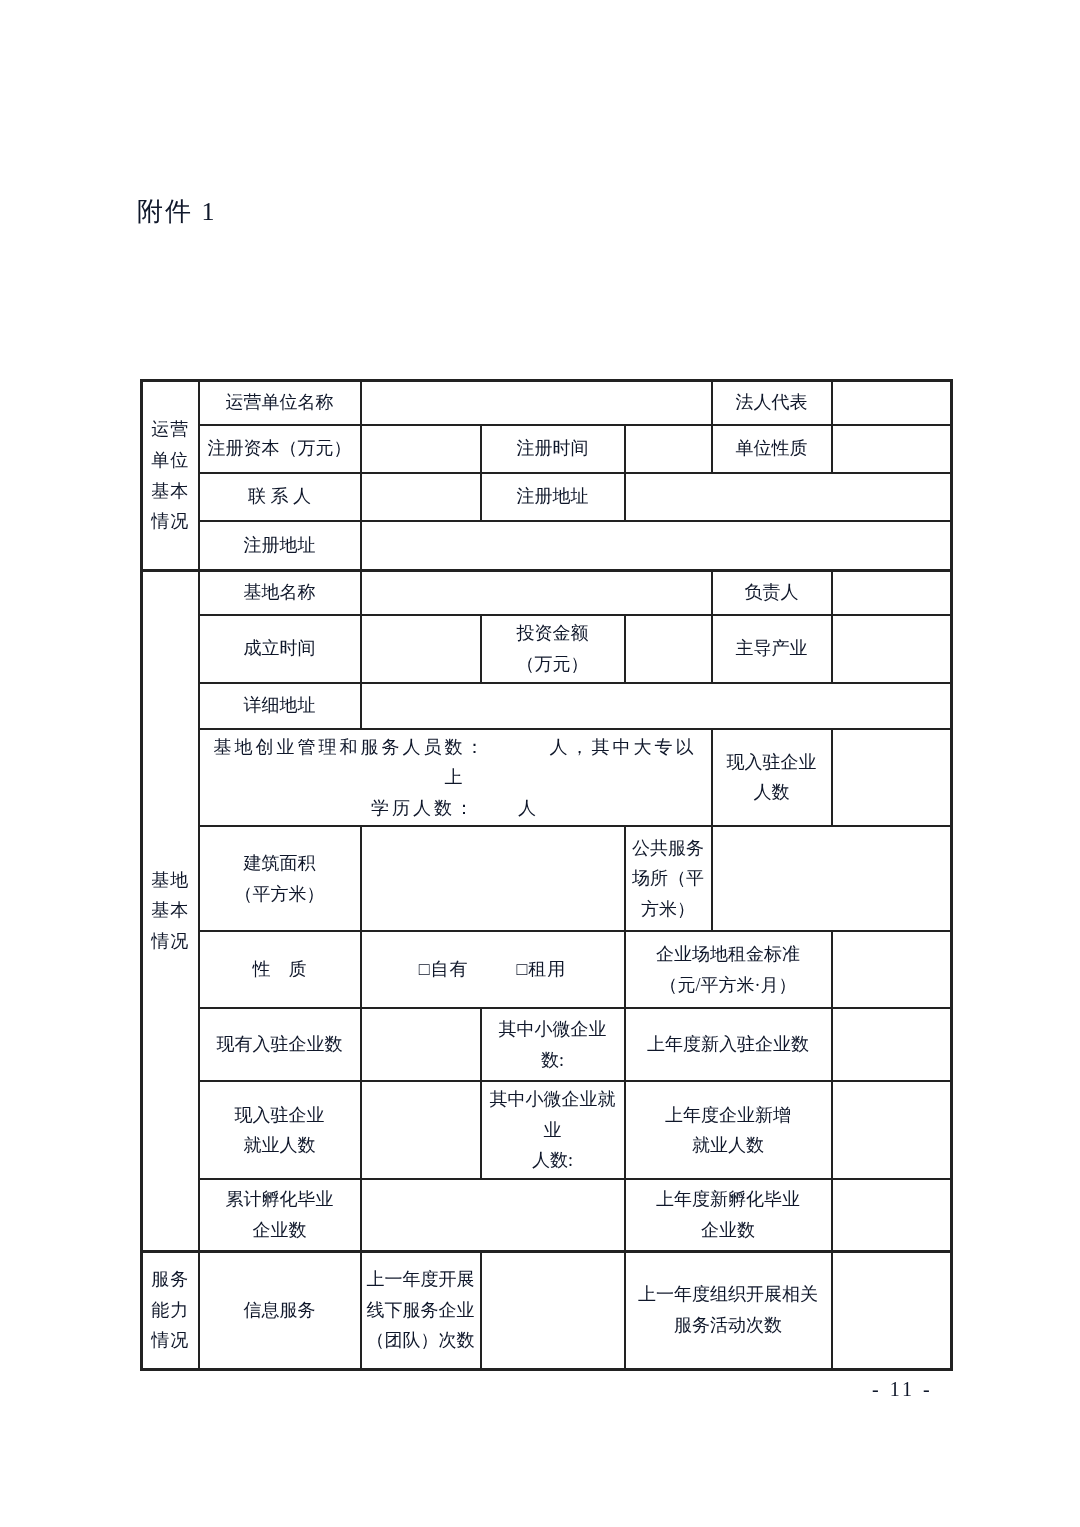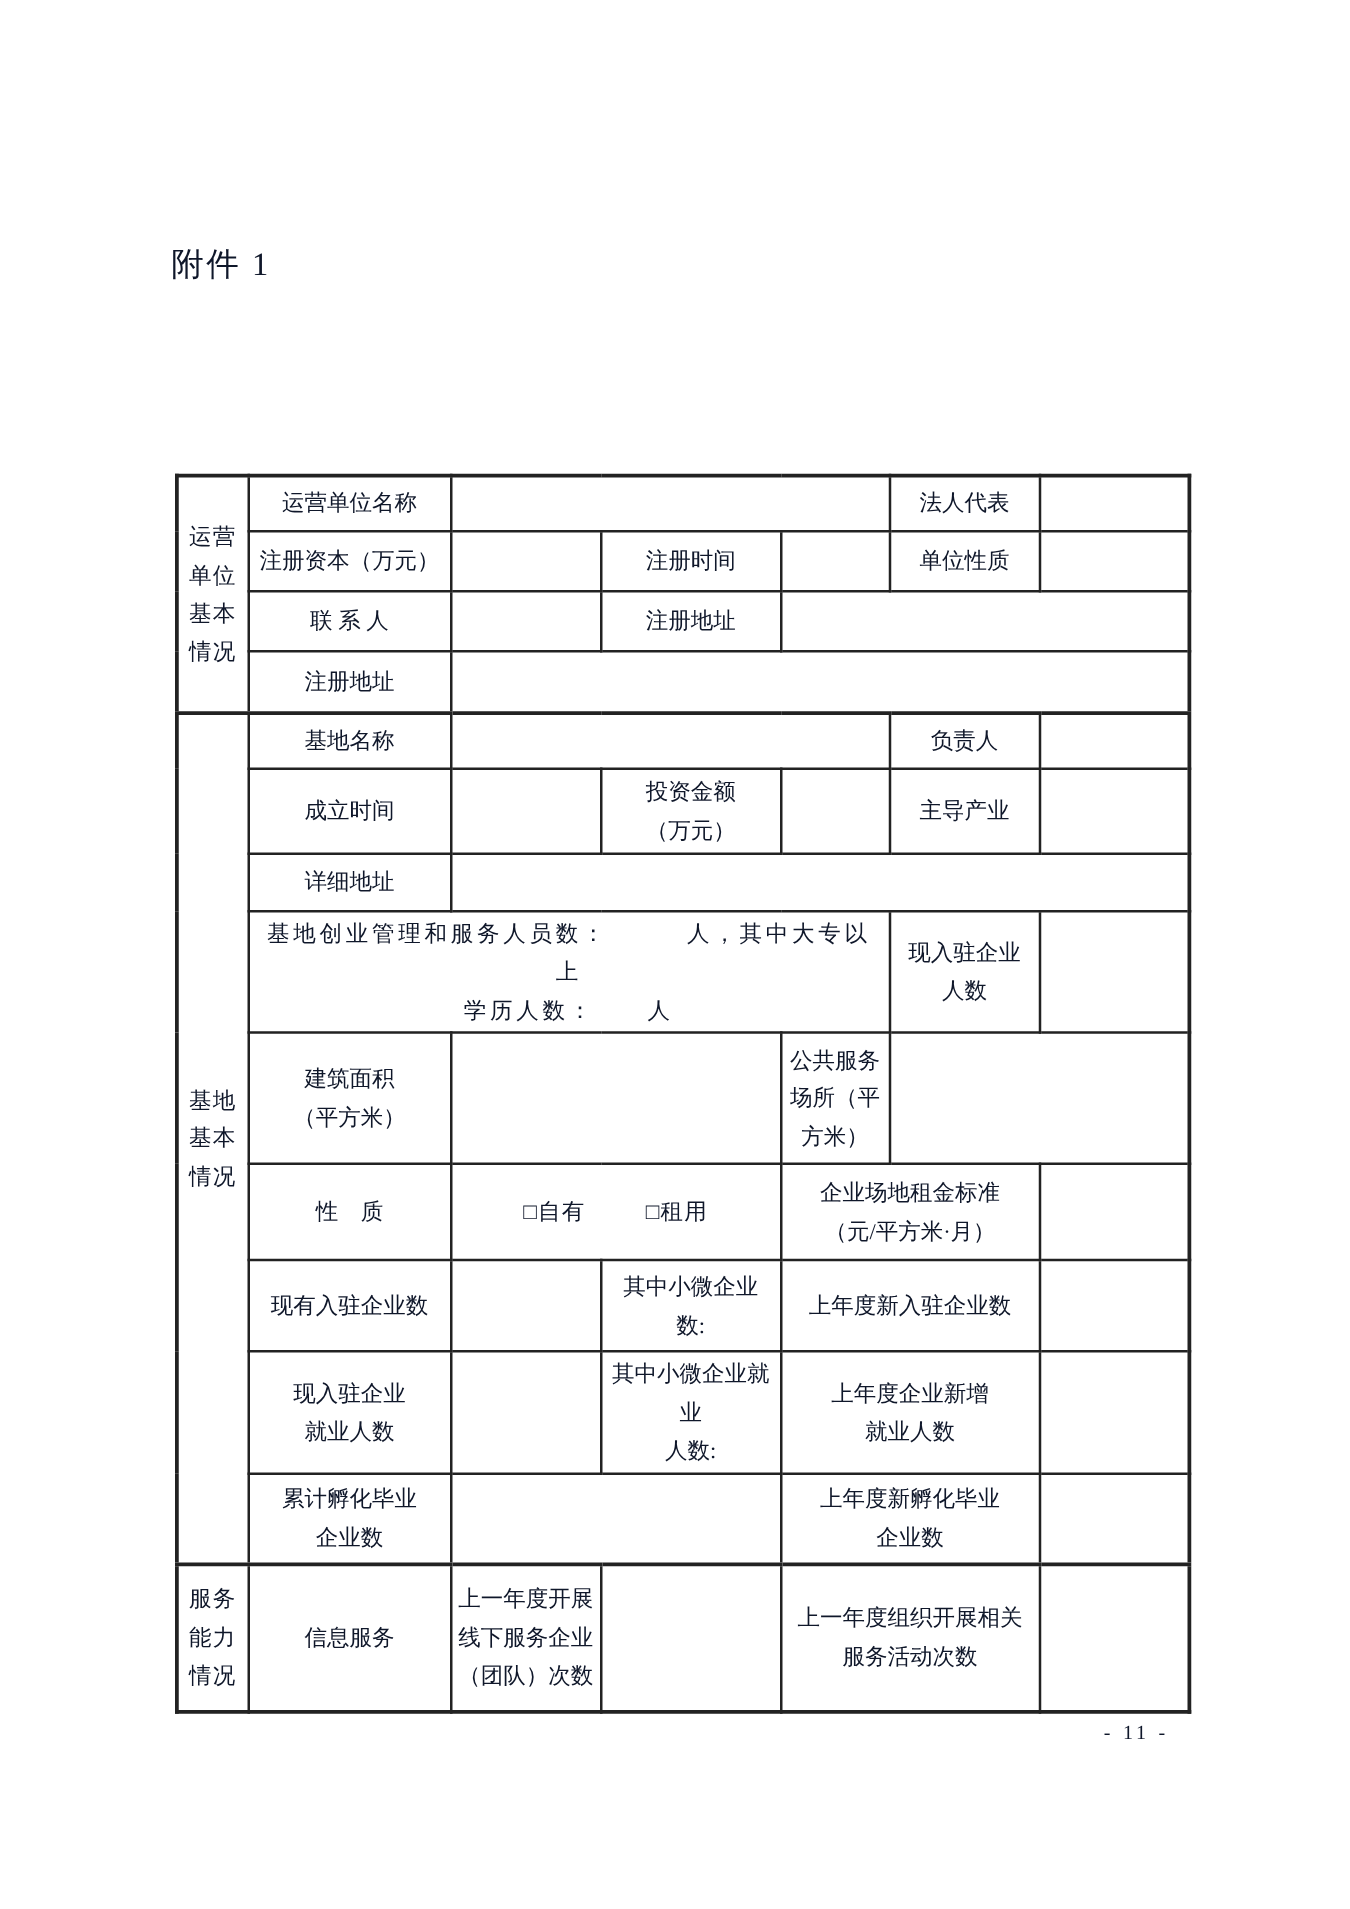--- a/index.html
+++ b/index.html
@@ -72,24 +72,23 @@
     letter-spacing: 3px;
     line-height: 40px;
     padding-left: 10px;
   }
   td.chk { letter-spacing: 1px; }
   td.chk .gap { display: inline-block; width: 48px; }
   .page-number {
     position: absolute;
     left: 872px;
     top: 1378px;
-    font-size: 16px;
+    font-size: 20px;
     letter-spacing: 3px;
     white-space: pre;
-    margin-left: 11px;
   }
 </style>
 </head>
 <body>
 
 <div class="page">
 
   <div class="attachment">附件 1</div>
 
 

